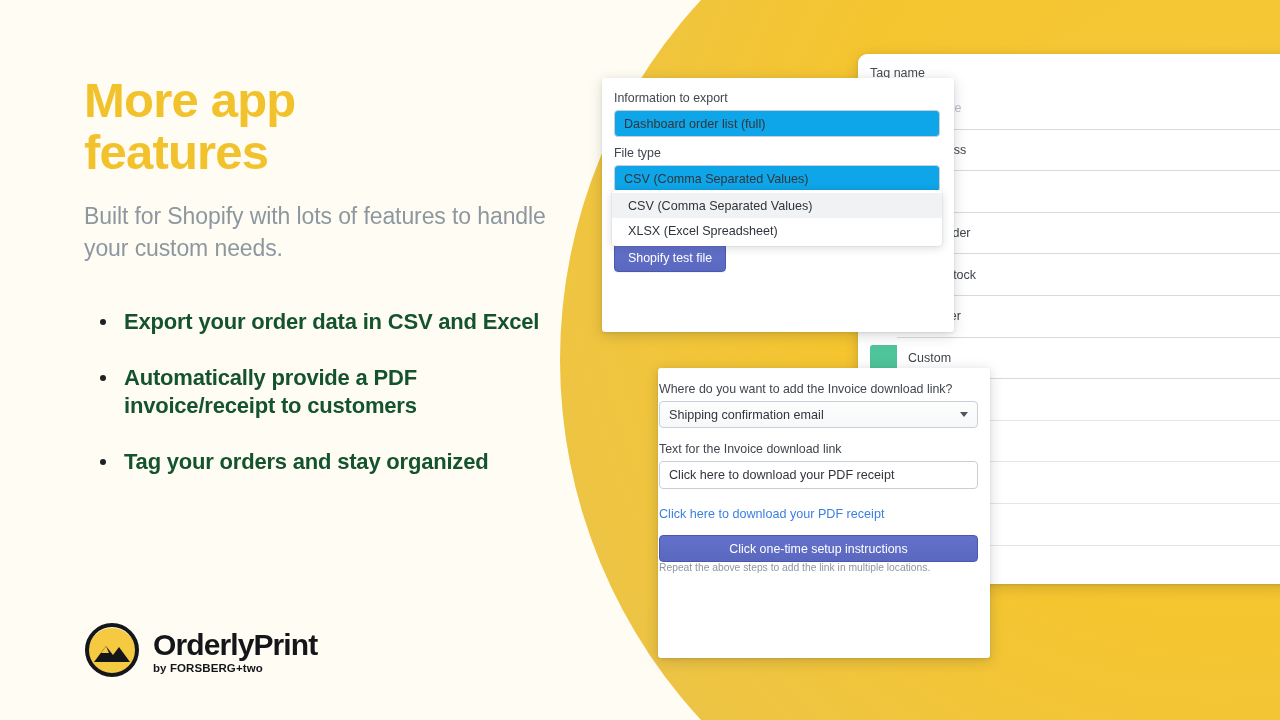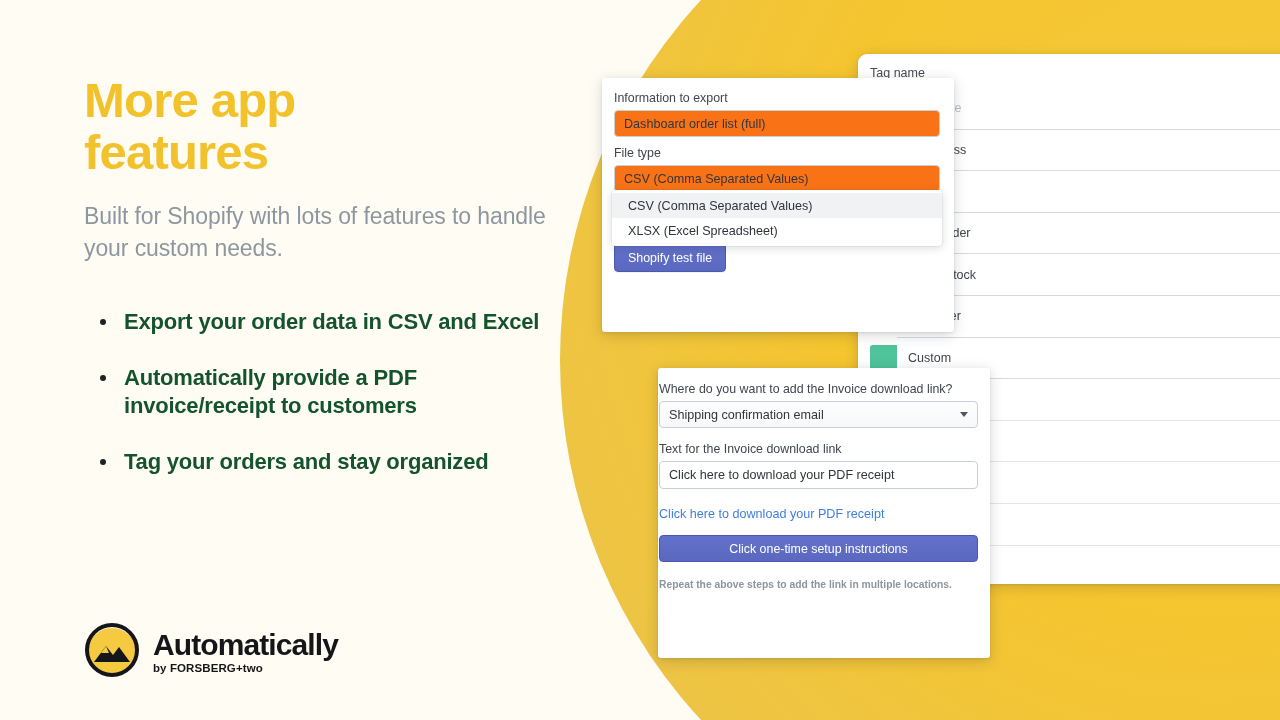--- a/index.html
+++ b/index.html
@@ -161,21 +161,21 @@
   }
   .lbl {
     font-size: 12.4px;
     color: #404650;
     margin-bottom: 5px;
   }
   .field {
     height: 27px;
     border: 1px solid #c9cfd6;
     border-radius: 4px;
-    background: #f97316;
+    background: #0ea5e9;
     display: flex;
     align-items: center;
     padding: 0 9px;
     font-size: 12.6px;
     color: #32363c;
     white-space: nowrap;
     overflow: hidden;
   }
   .gap { height: 9px; }
   .dropdown-menu {
@@ -271,24 +271,22 @@
     justify-content: center;
     height: 27px;
     width: 100%;
     background: linear-gradient(180deg, #6371ca 0%, #5a68c0 100%);
     border: 1px solid #4a57ad;
     border-radius: 4px;
     color: #ffffff;
     font-size: 12.4px;
   }
   .foot-note {
-    margin-top: 17px;
     font-size: 10.3px;
     color: #8f959e;
-    font-weight: bold;
   }
 </style>
 </head>
 <body>
 
 <div class="stage">
 
   <div class="blob"></div>
 
   <div class="left">
@@ -314,21 +312,21 @@
   </div>
 
   <div class="logo">
     <svg class="logo-mark" viewBox="0 0 60 60">
       <circle cx="30" cy="31" r="24" fill="#f5c940"></circle>
       <circle cx="30" cy="29" r="25" fill="none" stroke="#14161a" stroke-width="4"></circle>
       <path d="M12 41 L24 25 L31 34 L37 26 L48 41 Z" fill="#14161a"></path>
       <path d="M24 25 L19 32 L27 32 Z" fill="#f5c940"></path>
     </svg>
     <div class="logo-text">
-      <div class="logo-name">Automatically</div>
+      <div class="logo-name">OrderlyPrint</div>
       <div class="logo-sub">by FORSBERG+two</div>
     </div>
   </div>
 
   <div class="card" id="tag-panel">
     <div class="tag-head">Tag name</div>
     <div class="tag-rows">
       <div class="tag-row">
         <div class="tag-swatch" style="background:#2c7b83"></div>
         <div class="tag-field placeholder">Complete</div>

